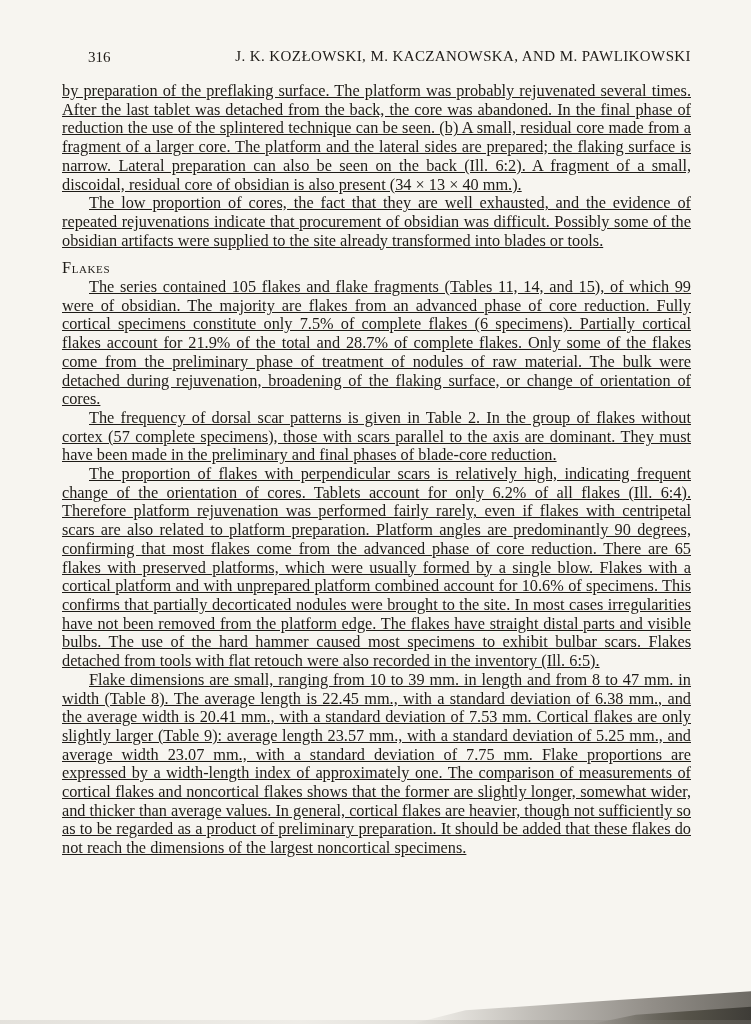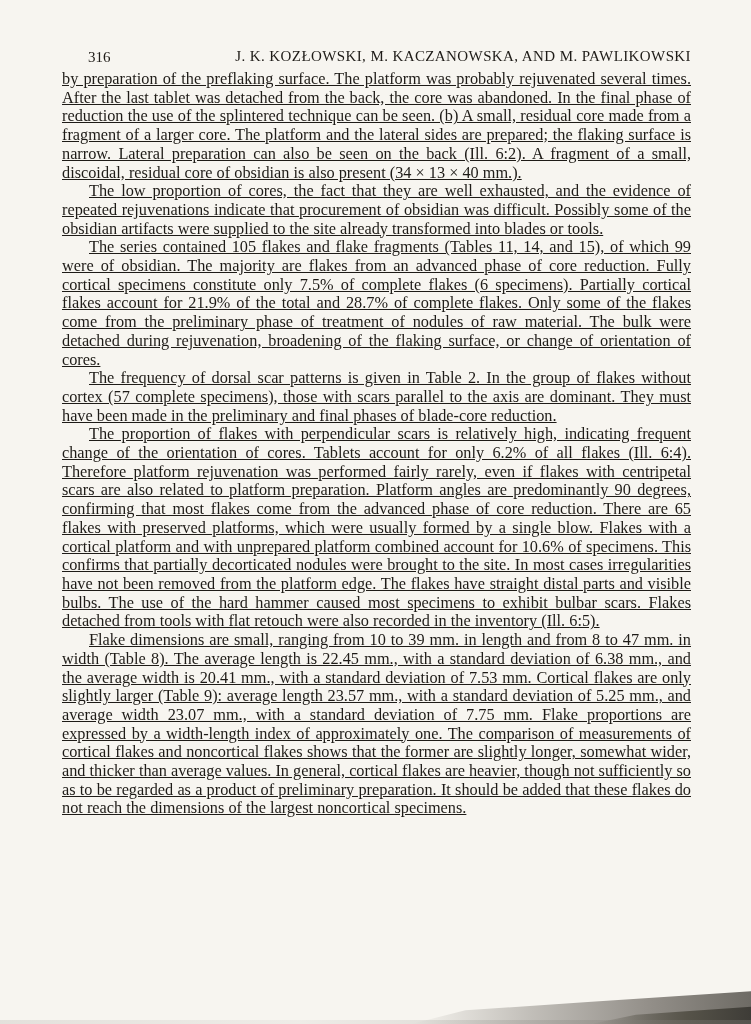--- a/index.html
+++ b/index.html
@@ -14,21 +14,21 @@
   }
   .page-inner {
     position: absolute;
     left: 62px;
     top: 48px;
     width: 629px;
   }
   .running-header {
     position: relative;
     height: 22px;
-    margin-bottom: 0;
+    margin-bottom: 12px;
     font-size: 15px;
     white-space: nowrap;
   }
   .page-number {
     position: absolute;
     left: 26px;
     top: 1px;
   }
   .running-head {
     display: block;
@@ -96,20 +96,21 @@
 <body>
 
 <div class="page-inner">
   <header class="running-header">
     <span class="page-number">316</span>
     <span class="running-head">J. K. KOZŁOWSKI, M. KACZANOWSKA, AND M. PAWLIKOWSKI</span>
   </header>
   <main class="page-body" id="page-body">
       <p class="para">by preparation of the preflaking surface.  The platform was probably rejuvenated several times.  After the last tablet was detached from the back, the core was abandoned.  In the final phase of reduction the use of the splintered technique can be seen.  (b) A small, residual core made from a fragment of a larger core.  The platform and the lateral sides are prepared; the flaking surface is narrow.  Lateral preparation can also be seen on the back (Ill. 6:2). A fragment of a small, discoidal, residual core of obsidian is also present (34 × 13 × 40 mm.).</p>
       <p class="para indent">The low proportion of cores, the fact that they are well exhausted, and the evidence of repeated rejuvenations indicate that procurement of obsidian was difficult.  Possibly some of the obsidian artifacts were supplied to the site already transformed into blades or tools.</p>
+      <h2 class="section-heading">Flakes</h2>
       <p class="para indent">The series contained 105 flakes and flake fragments (Tables 11, 14, and 15), of which 99 were of obsidian.  The majority are flakes from an advanced phase of core reduction. Fully cortical specimens constitute only 7.5% of complete flakes (6 specimens).  Partially cortical flakes account for 21.9% of the total and 28.7% of complete flakes.  Only some of the flakes come from the preliminary phase of treatment of nodules of raw material.  The bulk were detached during rejuvenation, broadening of the flaking surface, or change of orientation of cores.</p>
       <p class="para indent">The frequency of dorsal scar patterns is given in Table 2.  In the group of flakes without cortex (57 complete specimens), those with scars parallel to the axis are dominant.  They must have been made in the preliminary and final phases of blade-core reduction.</p>
       <p class="para indent">The proportion of flakes with perpendicular scars is relatively high, indicating frequent change of the orientation of cores.  Tablets account for only 6.2% of all flakes (Ill. 6:4). Therefore platform rejuvenation was performed fairly rarely, even if flakes with centripetal scars are also related to platform preparation.  Platform angles are predominantly 90 degrees, confirming that most flakes come from the advanced phase of core reduction.  There are 65 flakes with preserved platforms, which were usually formed by a single blow.  Flakes with a cortical platform and with unprepared platform combined account for 10.6% of specimens.  This confirms that partially decorticated nodules were brought to the site.  In most cases irregularities have not been removed from the platform edge.  The flakes have straight distal parts and visible bulbs.  The use of the hard hammer caused most specimens to exhibit bulbar scars.  Flakes detached from tools with flat retouch were also recorded in the inventory (Ill. 6:5).</p>
       <p class="para indent">Flake dimensions are small, ranging from 10 to 39 mm. in length and from 8 to 47 mm. in width (Table 8).  The average length is 22.45 mm., with a standard deviation of 6.38 mm., and the average width is 20.41 mm., with a standard deviation of 7.53 mm.  Cortical flakes are only slightly larger (Table 9):  average length 23.57 mm., with a standard deviation of 5.25 mm., and average width 23.07 mm., with a standard deviation of 7.75 mm.  Flake proportions are expressed by a width-length index of approximately one.  The comparison of measurements of cortical flakes and noncortical flakes shows that the former are slightly longer, somewhat wider, and thicker than average values.  In general, cortical flakes are heavier, though not sufficiently so as to be regarded as a product of preliminary preparation. It should be added that these flakes do not reach the dimensions of the largest noncortical specimens.</p>
     </main>
 </div>
 
 <div class="scan-shadow"></div>
 <div class="scan-shadow-dark"></div>
 <div class="scan-edge-bottom"></div>

